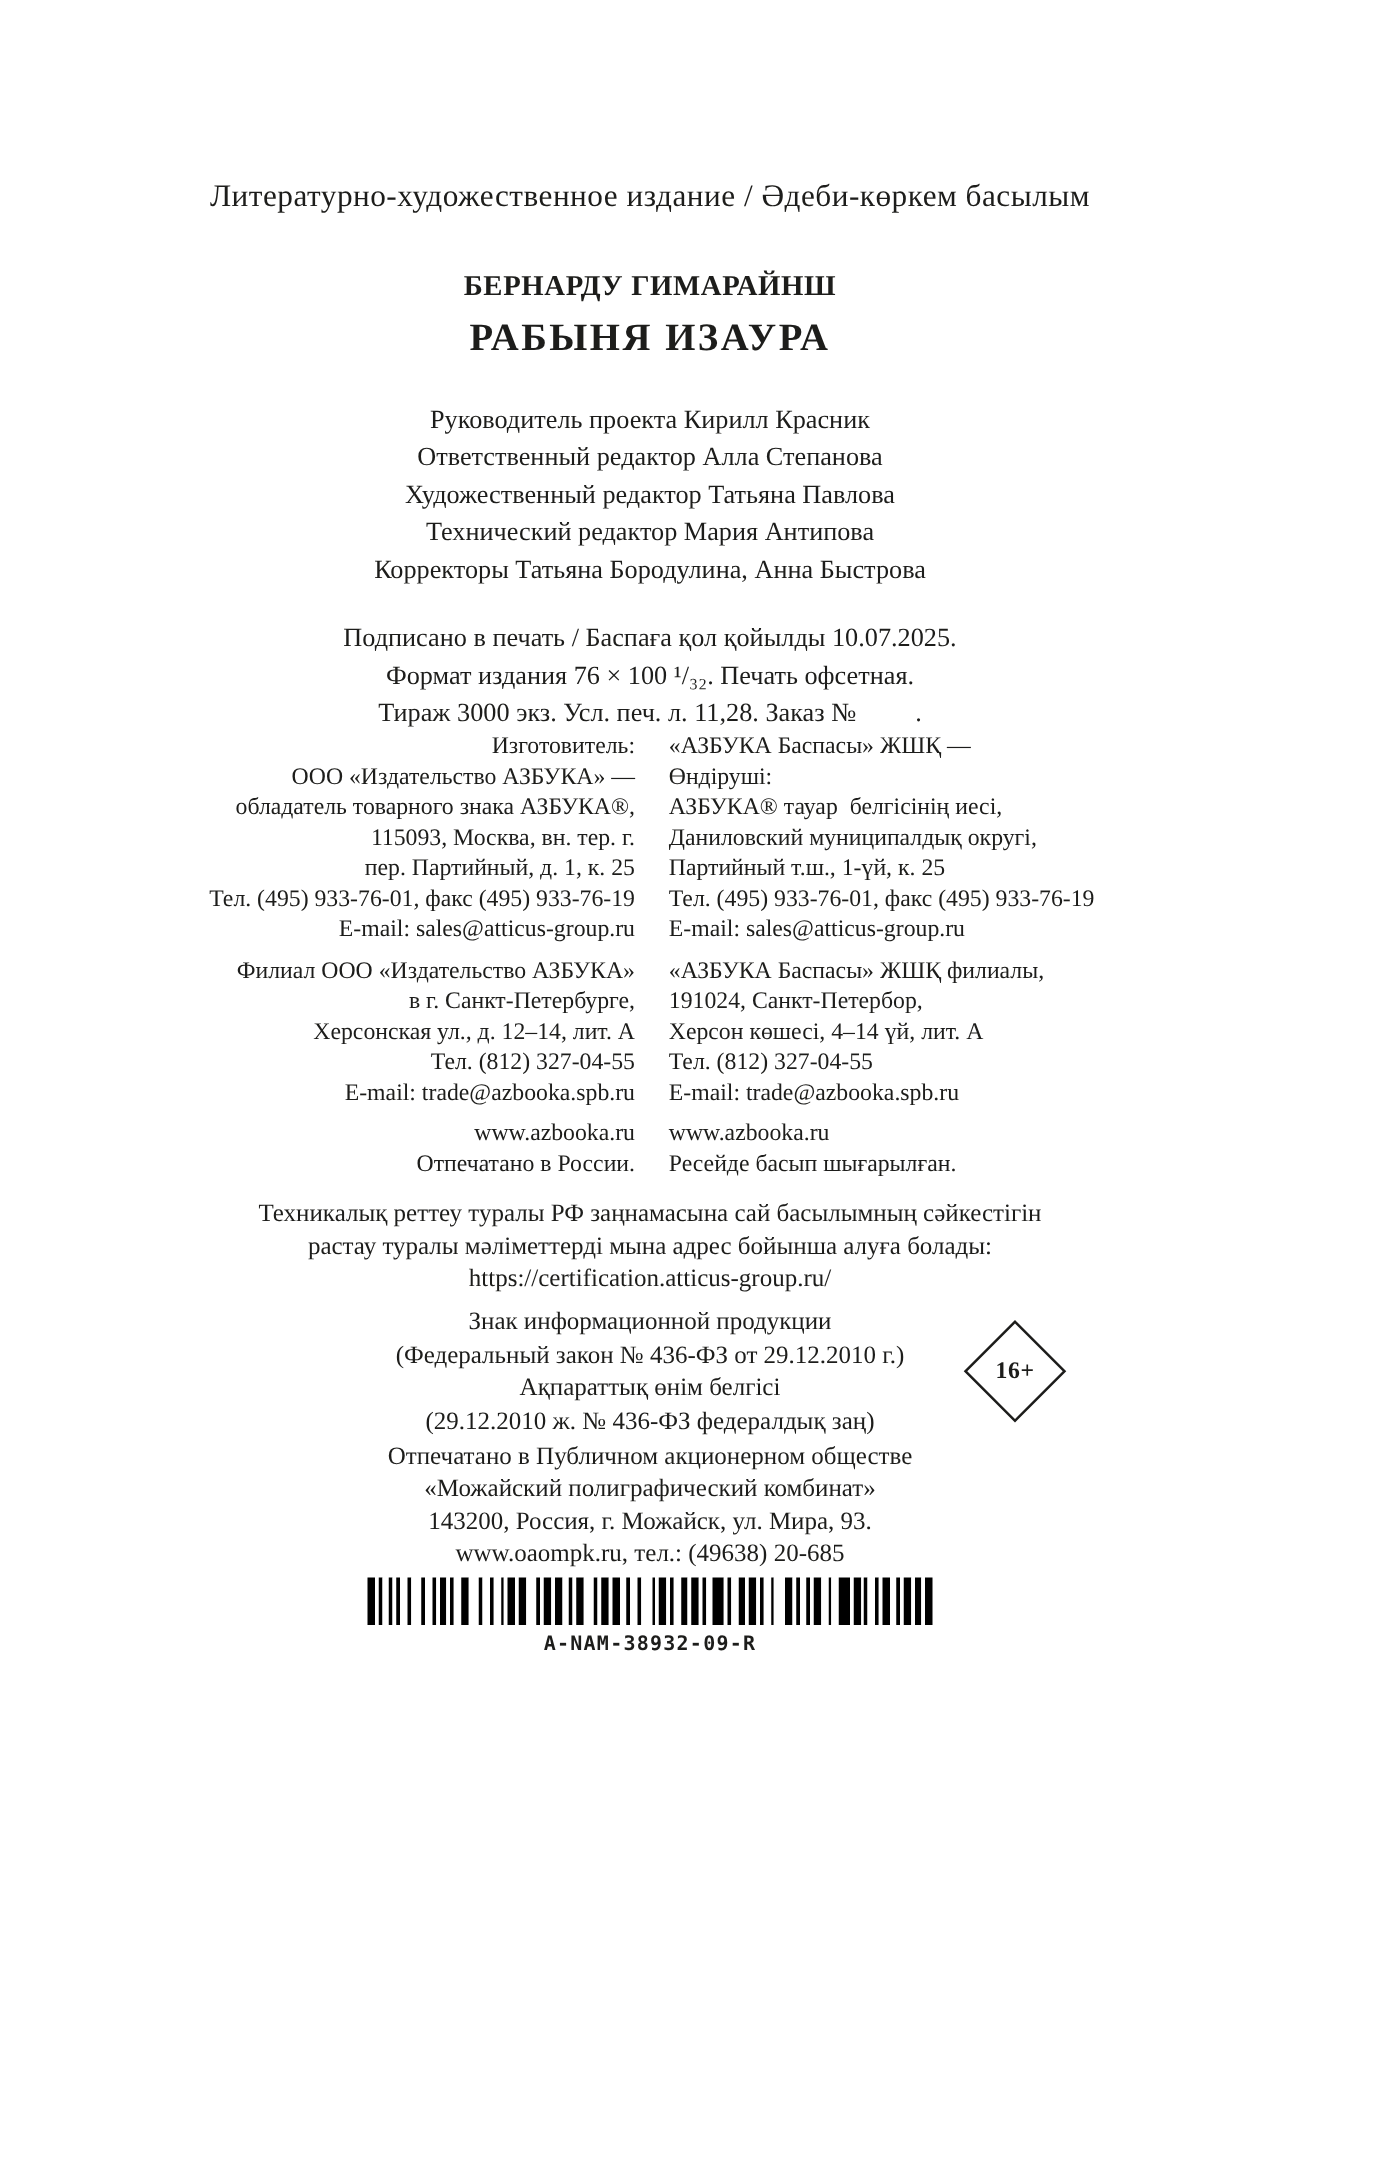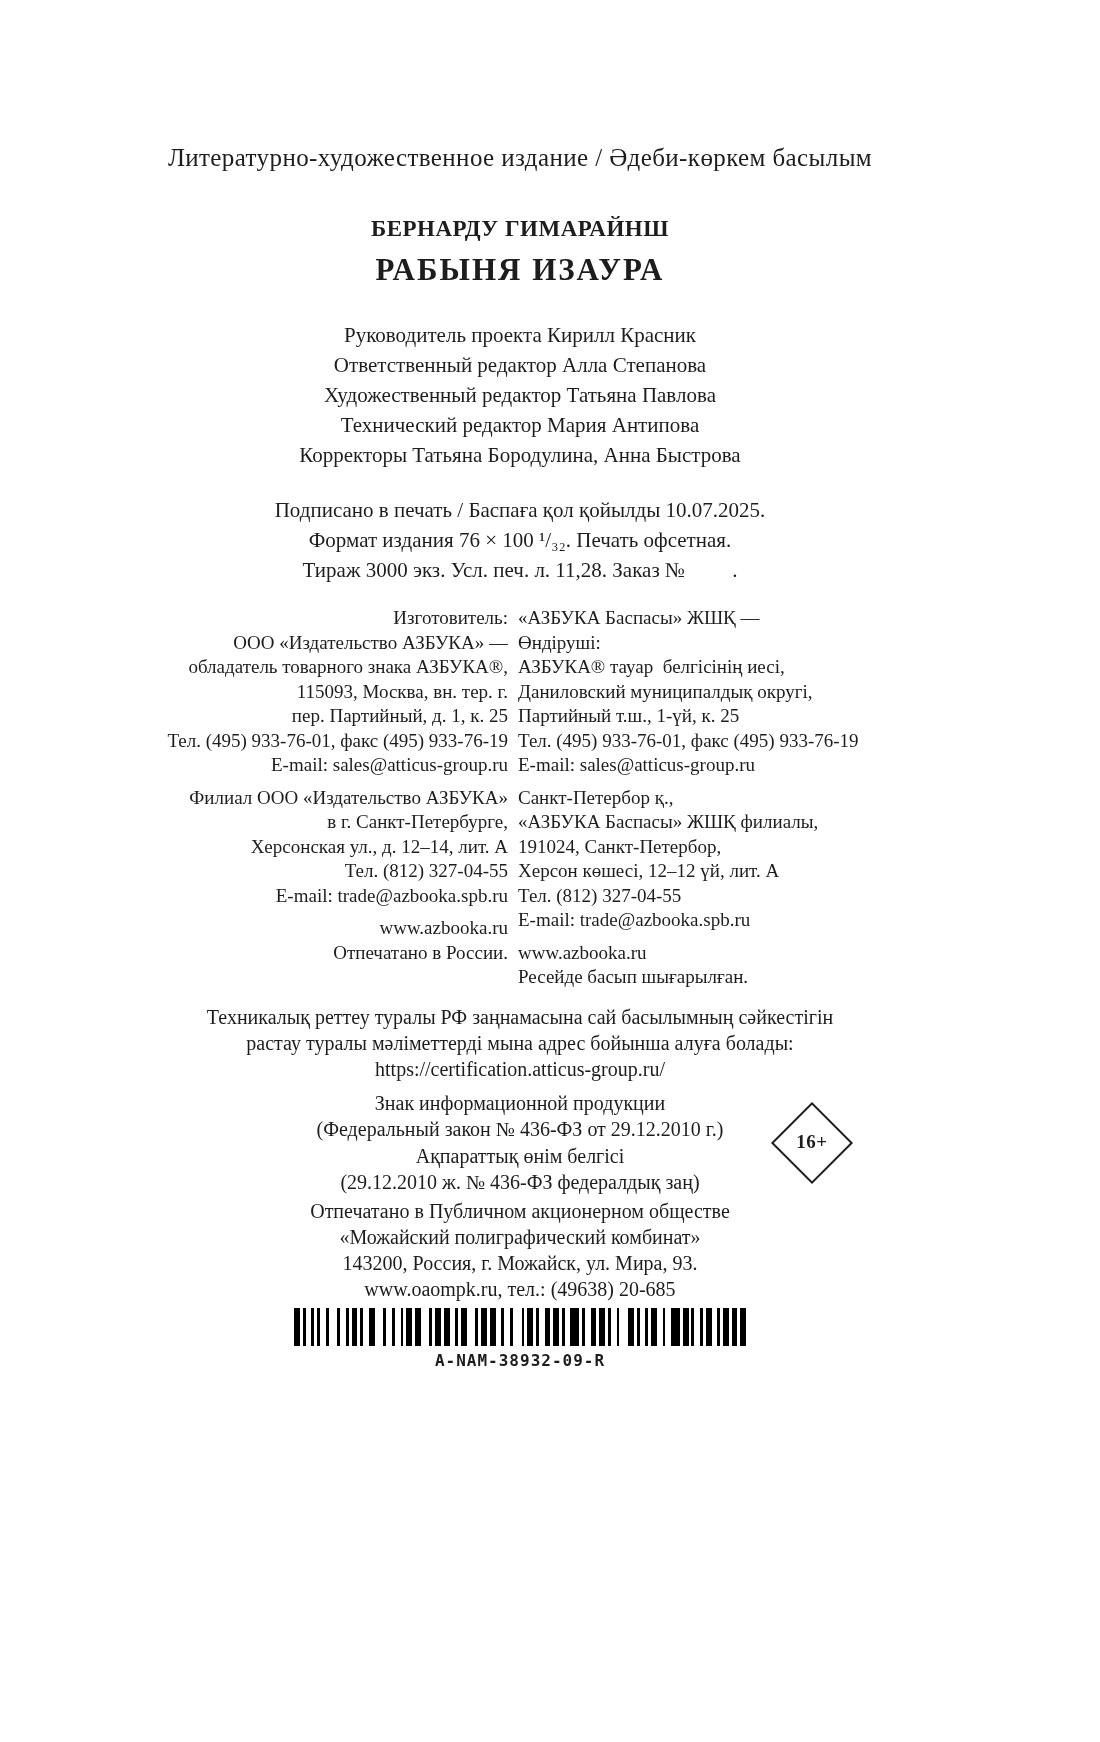--- a/index.html
+++ b/index.html
@@ -13,21 +13,21 @@
   .center { text-align:center; }
   .ln, .grp div, .center div { white-space:nowrap; }
 
   .edition { font-size:25px; line-height:24px; letter-spacing:0.4px; }
   .author  { font-size:23px; line-height:30px; font-weight:bold; letter-spacing:0.5px; margin-top:44px; }
   .title   { font-size:31px; line-height:40px; font-weight:bold; letter-spacing:2px; margin-top:6px; }
 
   .staff     { margin-top:30px; font-size:21px; line-height:30px; }
   .printinfo { margin-top:25px; font-size:21px; line-height:30px; }
 
-  .cols { margin-top:21px; display:flex; gap:10px; font-size:19px; line-height:24.5px; }
+  .cols { display:flex; gap:27px; font-size:19px; line-height:24.5px; }
   .col-ru { flex:0 0 378px; width:378px; text-align:right; }
   .col-kz { flex:1; text-align:left; }
   .grp + .grp { margin-top:8px; }
 
   .cert     { margin-top:14px; font-size:20px; line-height:26px; }
   .infosign { margin-top:8px;  font-size:20px; line-height:26.5px; position:relative; }
   .printedat{ margin-top:2px;  font-size:20px; line-height:26px; }
 
   .age-badge { position:absolute; width:84px; height:84px; right:56px; top:50%; transform:translateY(-50%); }
   .diamond   { position:absolute; left:50%; top:50%; width:58px; height:58px;
@@ -91,24 +91,23 @@
       <div class="grp">
           <div>«АЗБУКА Баспасы» ЖШҚ —</div>
           <div>Өндіруші:</div>
           <div>АЗБУКА® тауар&nbsp; белгісінің иесі,</div>
           <div>Даниловский муниципалдық округі,</div>
           <div>Партийный т.ш., 1-үй, к. 25</div>
           <div>Тел. (495) 933-76-01, факс (495) 933-76-19</div>
           <div>E-mail: sales@atticus-group.ru</div>
         </div>
       <div class="grp">
-          <div>Санкт-Петербор қ.,</div>
           <div>«АЗБУКА Баспасы» ЖШҚ филиалы,</div>
           <div>191024, Санкт-Петербор,</div>
-          <div>Херсон көшесі, 12–12 үй, лит. А</div>
+          <div>Херсон көшесі, 4–14 үй, лит. А</div>
           <div>Тел. (812) 327-04-55</div>
           <div>E-mail: trade@azbooka.spb.ru</div>
         </div>
       <div class="grp">
           <div>www.azbooka.ru</div>
           <div>Ресейде басып шығарылған.</div>
         </div>
     </div>
   </div>
 

